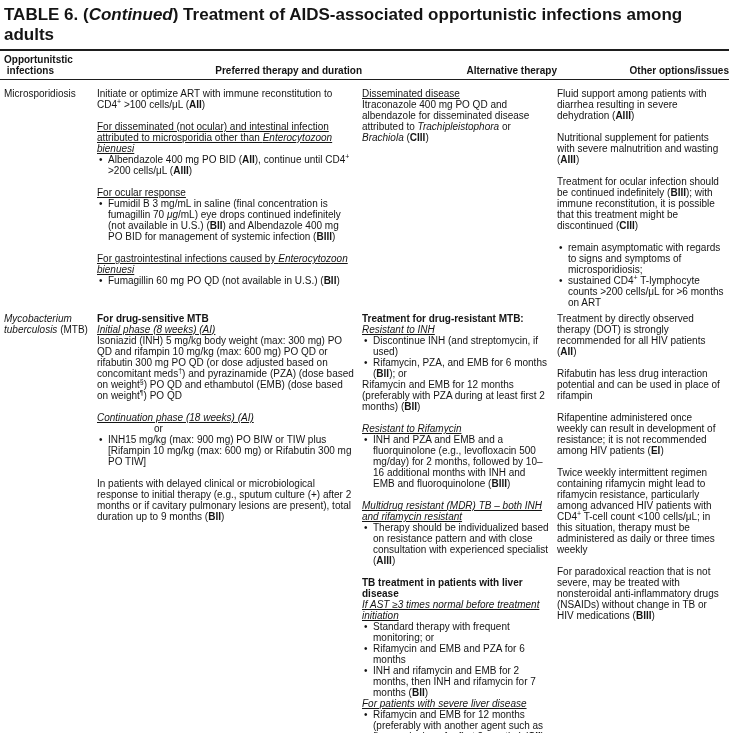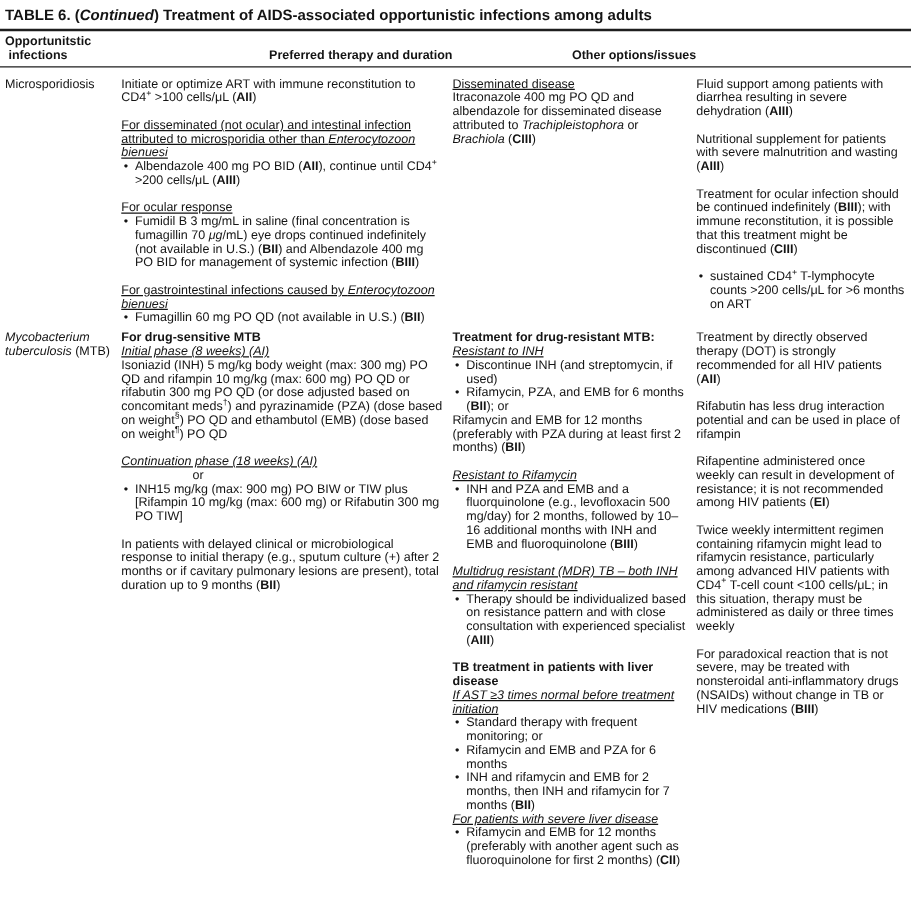--- a/index.html
+++ b/index.html
@@ -3,21 +3,21 @@
 <meta charset="utf-8">
 <style>
   * { margin:0; padding:0; box-sizing:border-box; }
   html,body { background:#ffffff; }
   body {
     width:729px; height:733px;
     font-family:"Liberation Sans", sans-serif;
     color:#141414;
   }
   .page { width:729px; height:733px; padding-top:5px; overflow:hidden; background:#ffffff; }
-  .title { font-size:12px; font-weight:bold; padding-left:4px; }
+  .title { font-size:17px; font-weight:bold; padding-left:4px; }
   .rule-thick { border-top:2px solid #1e1e1e; margin-top:4px; }
   .rule-thin  { border-top:1.5px solid #1e1e1e; }
   .hdr {
     display:grid; grid-template-columns:97px 265px 195px 172px;
     align-items:end; padding:3px 0 3px 0;
   }
   .hdr .h { font-weight:bold; font-size:10px; line-height:11px; }
   .h1 { padding-left:4px; white-space:pre-wrap; }
   .h2,.h3,.h4 { text-align:right; }
   .trow { display:grid; grid-template-columns:97px 265px 195px 172px; margin-top:8px; }
@@ -40,20 +40,21 @@
 <body>
 
 <div class="page">
   <div class="title"><span class="b">TABLE 6. (</span><span class="b i">Continued</span><span class="b">) Treatment of AIDS-associated opportunistic infections among adults</span></div>
   <div class="rule-thick"></div>
 
   <div class="hdr">
     <div class="h h1">Opportunitstic
  infections</div>
     <div class="h h2">Preferred therapy and duration</div>
+    <div class="h h3">Alternative therapy</div>
     <div class="h h4">Other options/issues</div>
   </div>
   <div class="rule-thin"></div>
 
   <div class="trow">
     <div class="cell c1"><span>Microsporidiosis</span></div>
     <div class="cell c2">
         <div class="blk p"><span>Initiate or optimize ART with immune reconstitution to CD4</span><span class="sup">+</span><span> &gt;100 cells/μL (</span><span class="b">AII</span><span>)</span></div>
         <div class="blk sp"></div>
         <div class="blk p"><span class="u">For disseminated (not ocular) and intestinal infection attributed to microsporidia other than </span><span class="i u">Enterocytozoon bienuesi</span></div>
@@ -69,20 +70,21 @@
         <div class="blk p"><span class="u">Disseminated disease</span></div>
         <div class="blk p"><span>Itraconazole 400 mg PO QD and albendazole for disseminated disease attributed to </span><span class="i">Trachipleistophora</span><span> or </span><span class="i">Brachiola</span><span> (</span><span class="b">CIII</span><span>)</span></div>
       </div>
     <div class="cell c4">
         <div class="blk p"><span>Fluid support among patients with diarrhea resulting in severe dehydration (</span><span class="b">AIII</span><span>)</span></div>
         <div class="blk sp"></div>
         <div class="blk p"><span>Nutritional supplement for patients with severe malnutrition and wasting (</span><span class="b">AIII</span><span>)</span></div>
         <div class="blk sp"></div>
         <div class="blk p"><span>Treatment for ocular infection should be continued indefinitely (</span><span class="b">BIII</span><span>); with immune reconstitution, it is possible that this treatment might be discontinued (</span><span class="b">CIII</span><span>)</span></div>
         <div class="blk sp"></div>
+        <div class="blk bullet"><span>remain asymptomatic with regards to signs and symptoms of microsporidiosis;</span></div>
         <div class="blk bullet"><span>sustained CD4</span><span class="sup">+</span><span> T-lymphocyte counts &gt;200 cells/μL for &gt;6 months on ART</span></div>
       </div>
   </div>
 
   <div class="trow">
     <div class="cell c1"><span class="i">Mycobacterium tuberculosis</span><span> (MTB)</span></div>
     <div class="cell c2">
         <div class="blk p"><span class="b">For drug-sensitive MTB</span></div>
         <div class="blk p"><span class="i u">Initial phase (8 weeks) (AI)</span></div>
         <div class="blk p"><span>Isoniazid (INH) 5 mg/kg body weight (max: 300 mg) PO QD and rifampin 10 mg/kg (max: 600 mg) PO QD or rifabutin 300 mg PO QD (or dose adjusted based on concomitant meds</span><span class="sup">†</span><span>) and pyrazinamide (PZA) (dose based on weight</span><span class="sup">§</span><span>) PO QD and ethambutol (EMB) (dose based on weight</span><span class="sup">¶</span><span>) PO QD</span></div>

